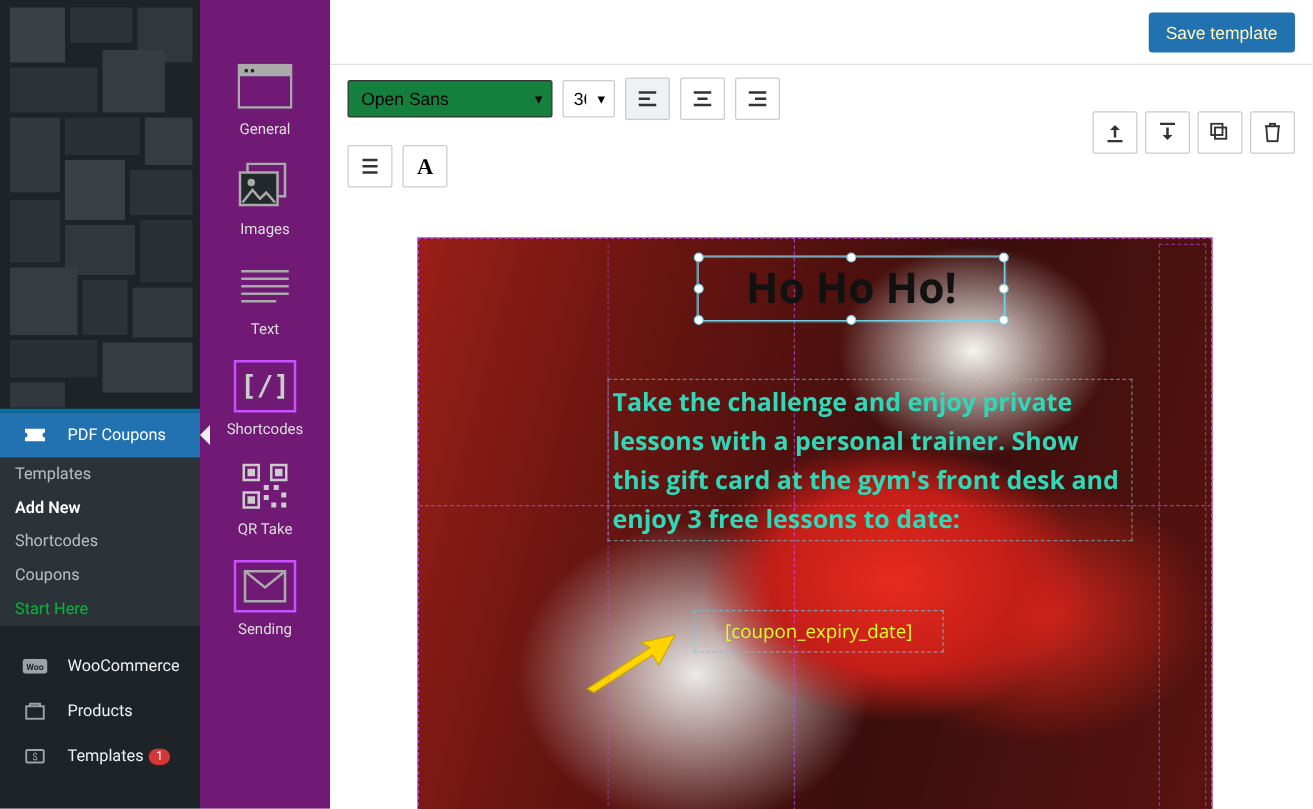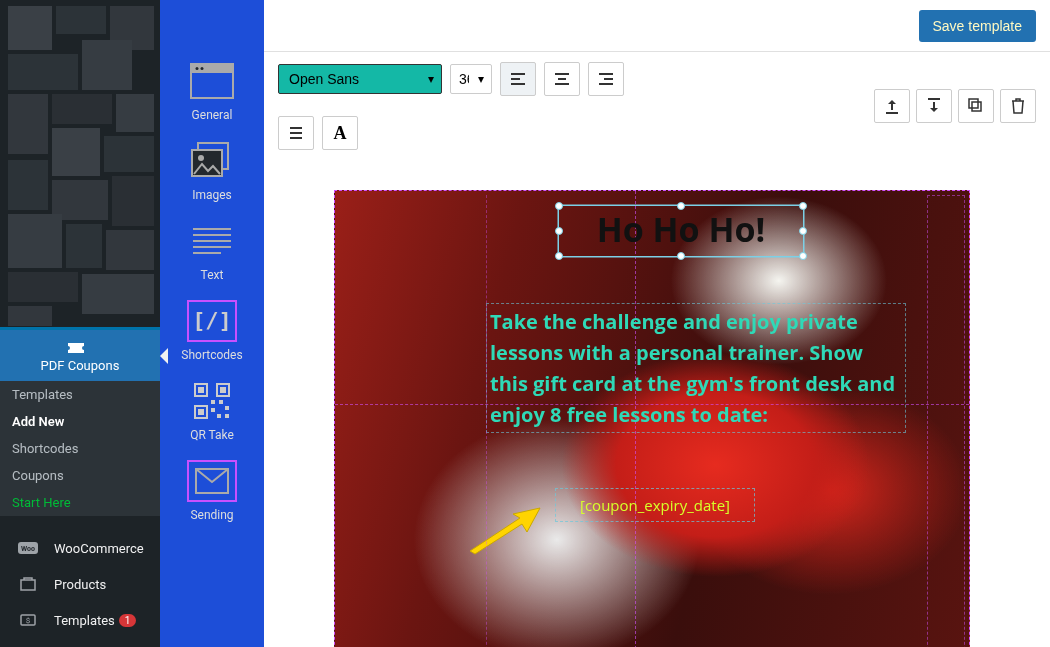--- a/index.html
+++ b/index.html
@@ -6,45 +6,45 @@
 body { font-family: -apple-system, BlinkMacSystemFont, "Segoe UI", Roboto, sans-serif; background: #f0f0f1; overflow: hidden; }
 
 .app { display: flex; height: 647px; width: 1050px; }
 
 
 .wp-sidebar { width: 160px; background: #1d2327; color: #fff; display: flex; flex-direction: column; font-size: 14px; }
 .wp-obscured { width: 160px; height: 330px; background: #1d2327; position: relative; border-bottom: 3px solid #0073aa; }
 .wp-obscured .px { position: absolute; background: #2c3338; }
 .wp-menu { flex: 1; }
 .wp-menu-item { display: flex; align-items: center; padding: 8px 10px; color: #f0f0f1; cursor: pointer; position: relative; font-size: 13px; }
-.wp-menu-item.current { background: #2271b1; color: #fff; flex-direction: column; }
+.wp-menu-item.current { background: #2271b1; color: #fff; }
 .wp-menu-item.current::after { content: ""; position: absolute; right: -8px; top: 50%; transform: translateY(-50%); border: 8px solid transparent; border-right-color: #f0f0f1; }
 .wp-menu-item .icon { width: 36px; height: 20px; margin-right: 8px; display: flex; align-items: center; justify-content: center; }
 .wp-submenu { background: #2c3338; }
 .wp-submenu-item { padding: 6px 12px; color: rgba(240,246,252,.7); cursor: pointer; font-size: 13px; }
 .wp-submenu-item.active { color: #fff; font-weight: 600; }
 .wp-submenu-item.starthere { color: #00ba37; }
 .badge { display: inline-block; background: #d63638; color: #fff; border-radius: 9px; font-size: 10px; padding: 1px 6px; margin-left: 4px; vertical-align: baseline; }
 
 
-.tool-sidebar { width: 104px; background: #1d4ed8; display: flex; flex-direction: column; align-items: center; padding-top: 60px; gap: 18px; }
+.tool-sidebar { width: 104px; background: #701a75; display: flex; flex-direction: column; align-items: center; padding-top: 48px; gap: 18px; }
 .tool-item { display: flex; flex-direction: column; align-items: center; color: #ddd; font-size: 12px; cursor: pointer; gap: 6px; }
 .tool-item .tool-icon { width: 50px; height: 42px; display: flex; align-items: center; justify-content: center; }
 .tool-item.shortcode .tool-icon, .tool-item.sending .tool-icon { border: 2px solid #c850ff; }
 .tool-label { text-align: center; }
 
 
 .editor { flex: 1; display: flex; flex-direction: column; background: #fff; }
 .editor-header { height: 52px; display: flex; justify-content: flex-end; align-items: center; padding: 0 14px; border-bottom: 1px solid #e0e0e0; }
 .btn-primary { background: #2271b1; color: #fef9c3; border: none; padding: 8px 14px; font-size: 14px; border-radius: 3px; cursor: pointer; }
 
 .toolbar { padding: 10px 14px; display: flex; align-items: center; gap: 8px; flex-wrap: wrap; }
 .toolbar-left { display: flex; gap: 8px; flex-wrap: wrap; align-items: center; }
 .toolbar-right { margin-left: auto; display: flex; gap: 6px; }
-.font-select { border: 1px solid #333; padding: 6px 28px 6px 10px; font-size: 14px; background: #14b8a6; appearance: none; position: relative; border-radius: 2px; min-width: 164px; }
+.font-select { border: 1px solid #333; padding: 6px 28px 6px 10px; font-size: 14px; background: #15803d; appearance: none; position: relative; border-radius: 2px; min-width: 164px; }
 .select-wrap { position: relative; display: inline-block; }
 .select-wrap::after { content: "▾"; position: absolute; right: 8px; top: 50%; transform: translateY(-50%); pointer-events: none; font-size: 12px; }
 .size-select { border: 1px solid #ccc; padding: 6px 22px 6px 8px; font-size: 14px; background: #fff; appearance: none; border-radius: 2px; width: 42px; }
 .tbtn { border: 1px solid #ccc; background: #fff; width: 36px; height: 34px; border-radius: 2px; cursor: pointer; display: inline-flex; align-items: center; justify-content: center; }
 .tbtn.active { background: #eef2f5; }
 
 .canvas-area { flex: 1; background: #fff; padding: 30px 20px 40px 70px; overflow: auto; position: relative; }
 .canvas {
   width: 636px; height: 500px; position: relative;
   background:
@@ -311,21 +311,21 @@
           <span class="handle" style="left:-4px;top:-4px"></span>
           <span class="handle" style="left:50%;top:-4px;margin-left:-4px"></span>
           <span class="handle" style="right:-4px;top:-4px"></span>
           <span class="handle" style="left:-4px;top:50%;margin-top:-4px"></span>
           <span class="handle" style="right:-4px;top:50%;margin-top:-4px"></span>
           <span class="handle" style="left:-4px;bottom:-4px"></span>
           <span class="handle" style="left:50%;bottom:-4px;margin-left:-4px"></span>
           <span class="handle" style="right:-4px;bottom:-4px"></span>
         </div>
 
-        <div class="txt-body">Take the challenge and enjoy private lessons with a personal trainer. Show this gift card at the gym's front desk and enjoy 8 free lessons to date:</div>
+        <div class="txt-body">Take the challenge and enjoy private lessons with a personal trainer. Show this gift card at the gym's front desk and enjoy 3 free lessons to date:</div>
 
         <div class="txt-short">
           <span>[coupon_expiry_date]</span>
         </div>
 
         <div class="arrow">
           <svg width="80" height="50" viewBox="0 0 80 50">
               <path d="M 5 45 L 55 12 L 48 8 L 75 2 L 62 26 L 57 18 L 10 48 Z" fill="#ffd400" stroke="#caa800" stroke-width="1"></path>
             </svg>
         </div>

